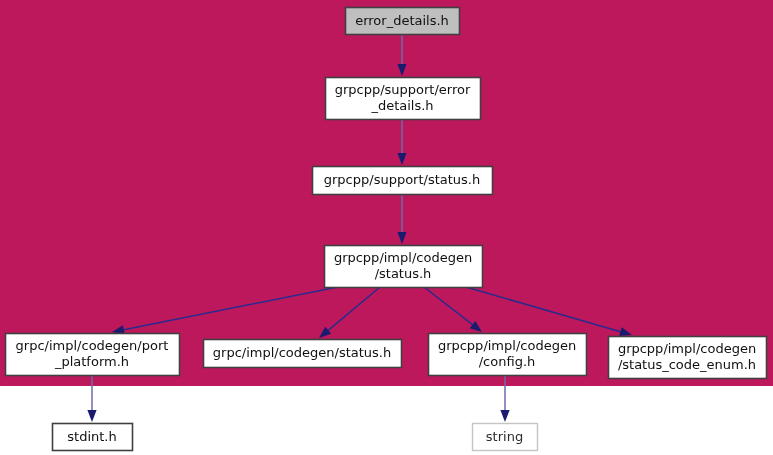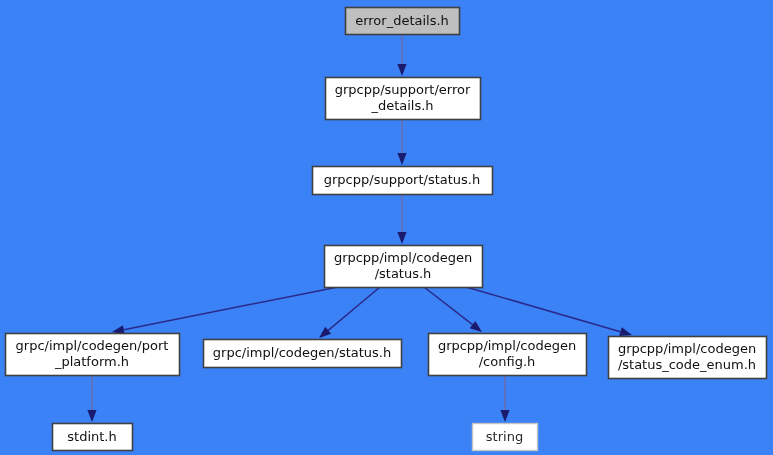--- a/index.html
+++ b/index.html
@@ -9,22 +9,22 @@
   }
   body {
     width: 773px;
     height: 455px;
     overflow: hidden;
     font-family: "DejaVu Sans", sans-serif;
   }
   #graph-root {
     position: relative;
     width: 773px;
-    height: 455px;
-    background: #3b82f6;
+    height: 386px;
+    background: #be185d;
   }
   svg#graph-canvas {
     position: absolute;
     left: 0;
     top: 0;
     width: 773px;
     height: 455px;
     display: block;
   }
   .node-box {

